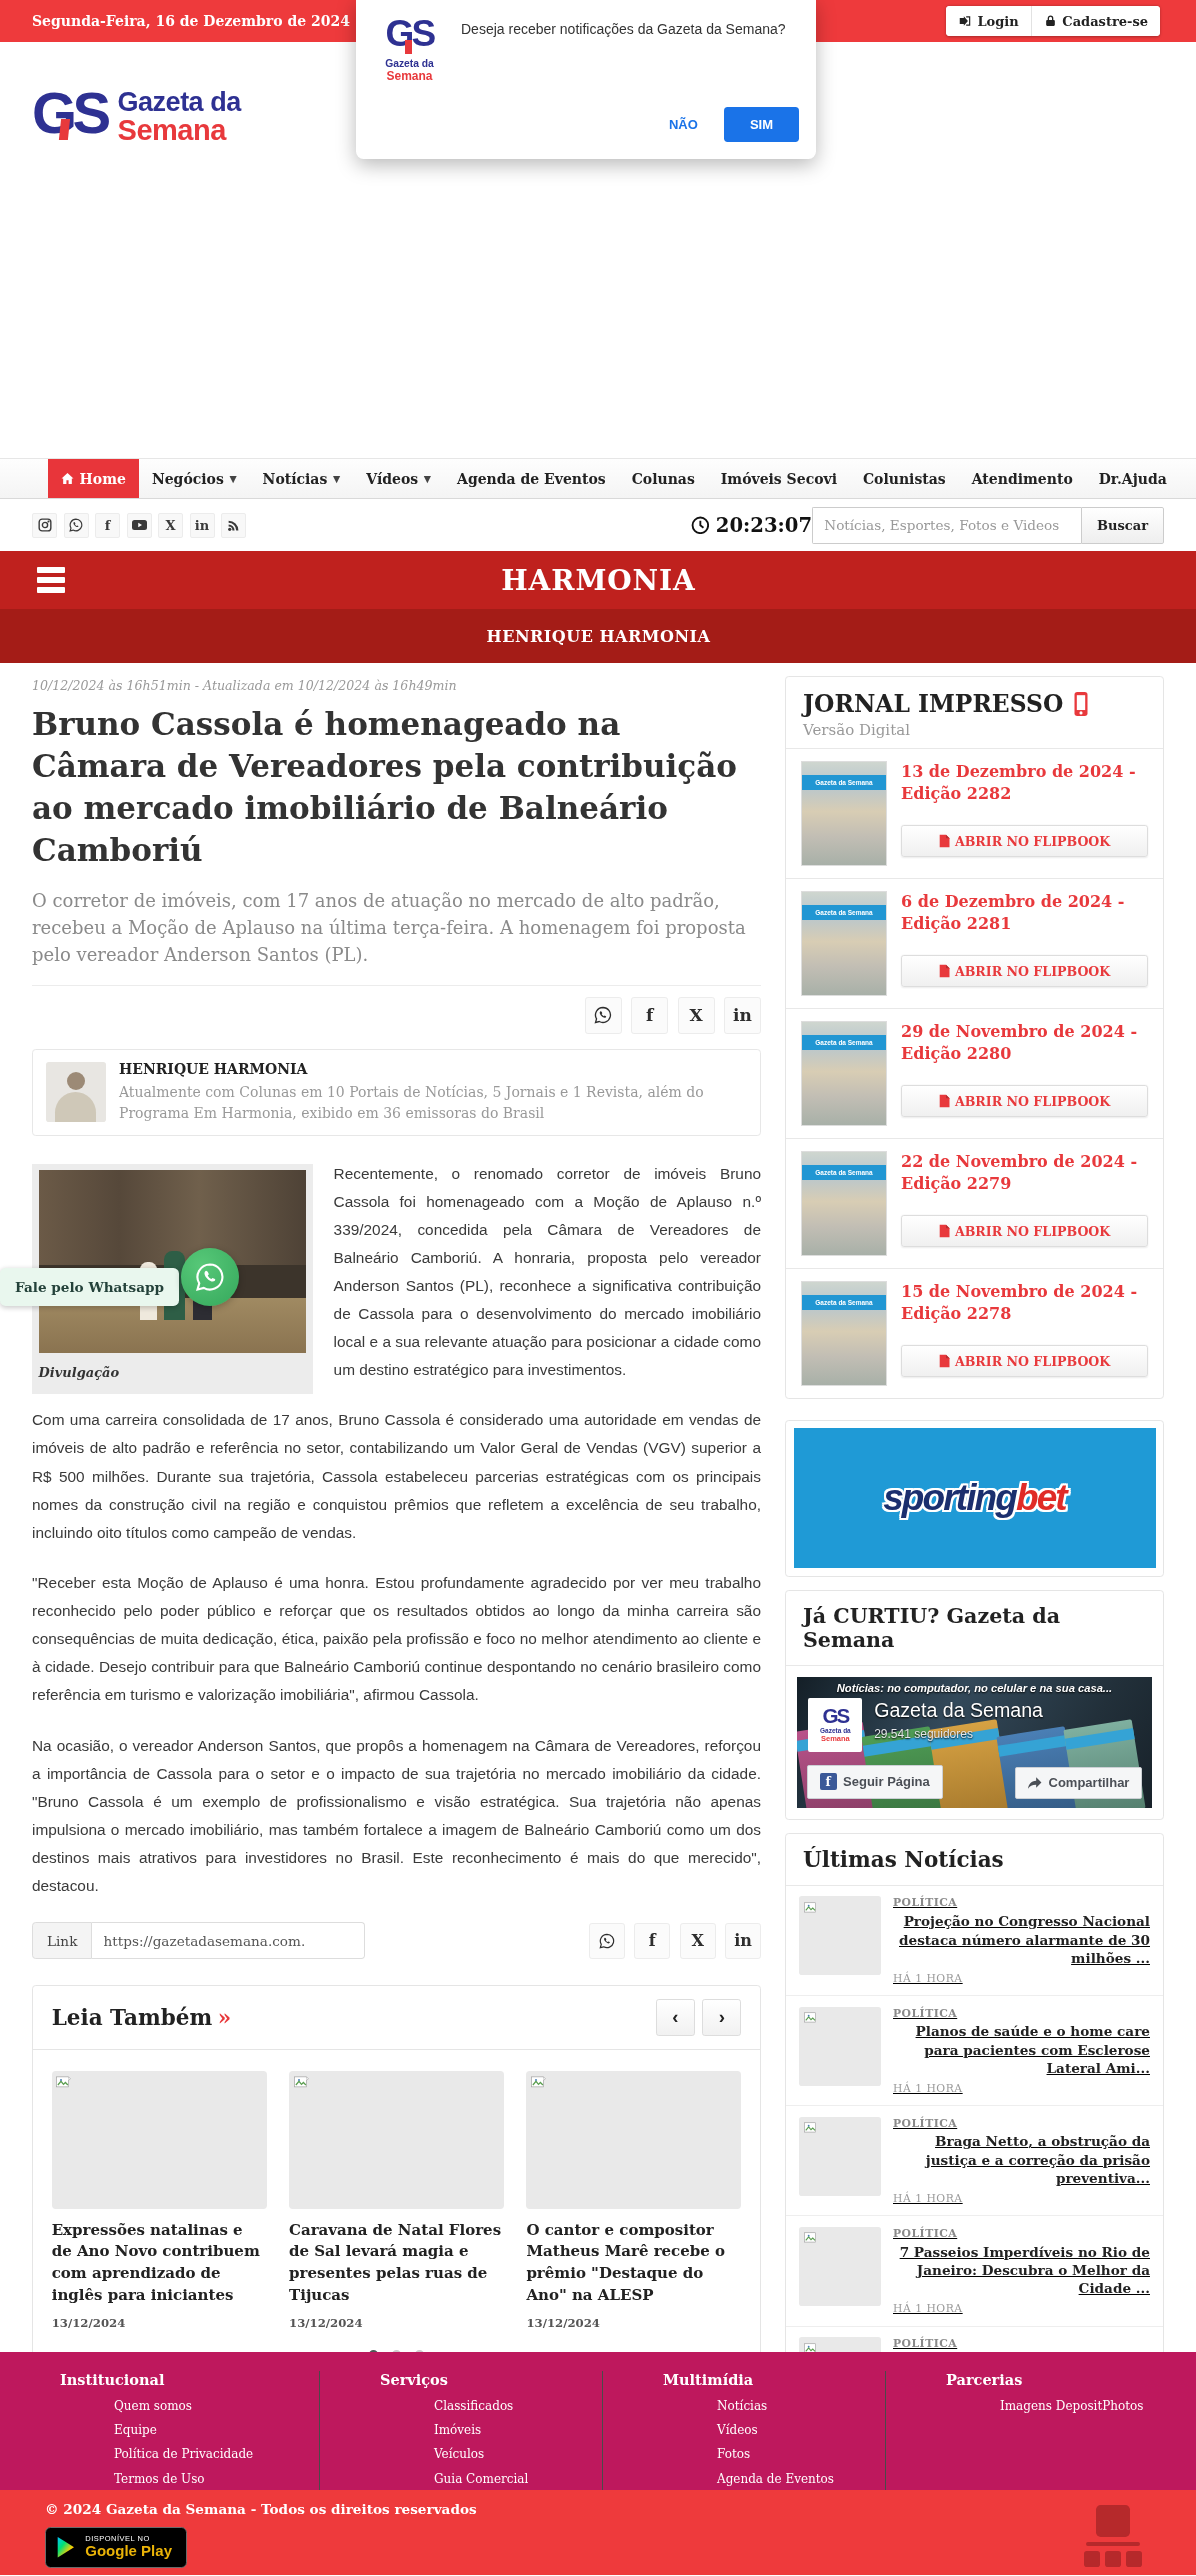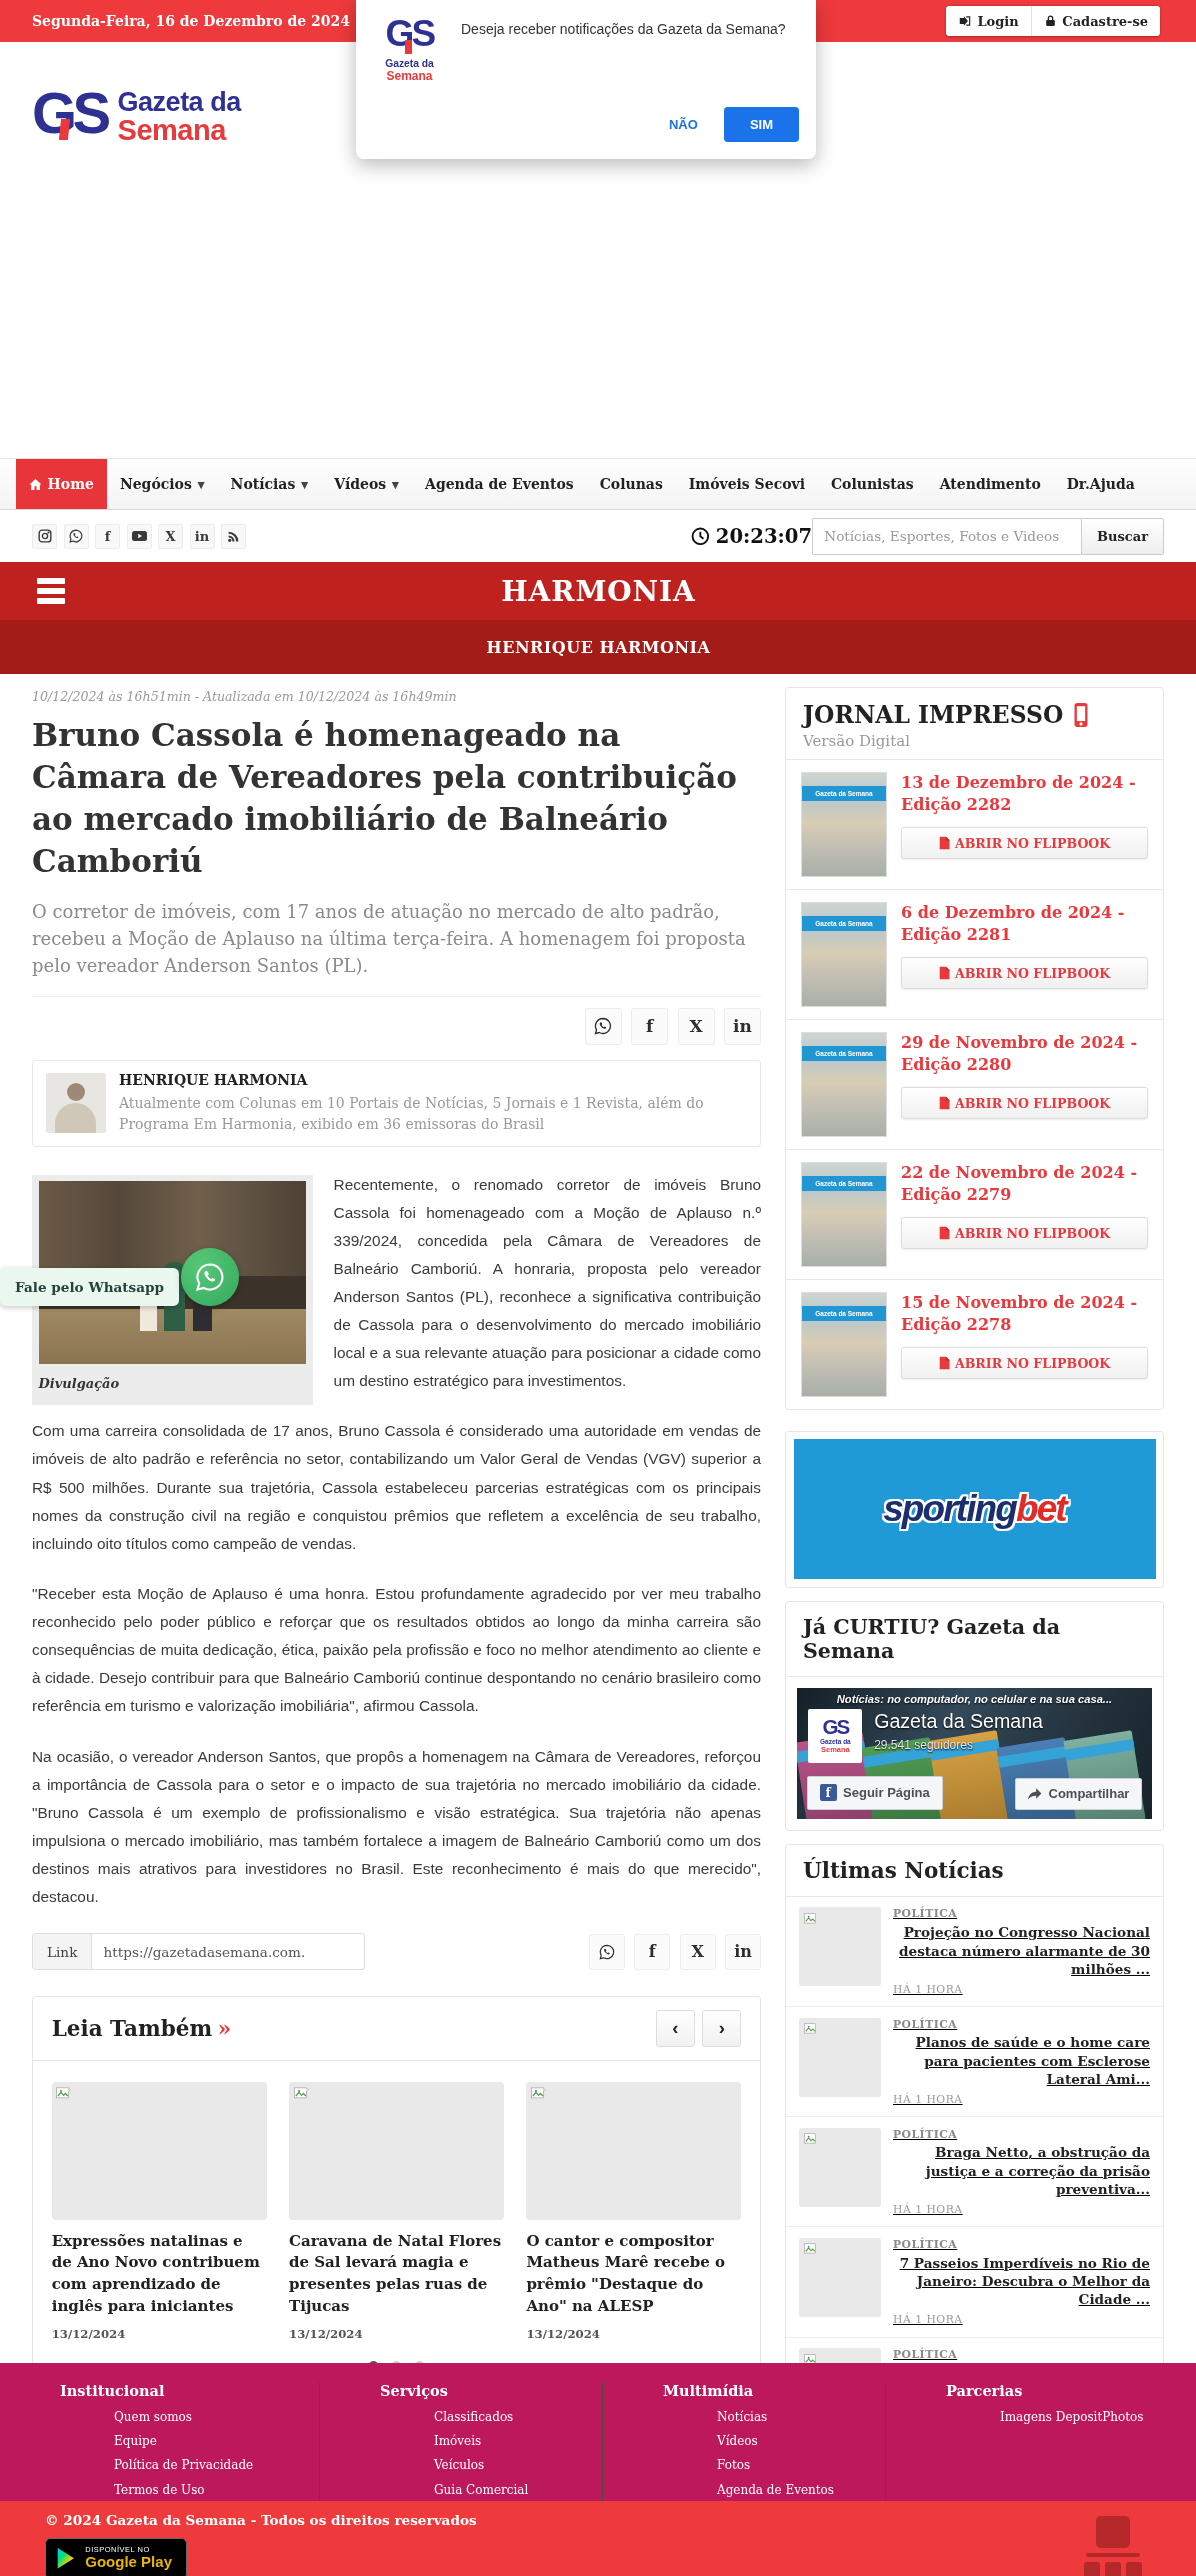--- a/index.html
+++ b/index.html
@@ -35,22 +35,22 @@
   .header { height:416px; background:#fff; padding:45px 0 0 32px; }
   .logo { display:flex; align-items:flex-start; gap:11.2px; width:281px; cursor:pointer;}
   .gs-mark { position:relative; font-weight:900; font-size:58px; line-height:.9;
              color:#2e3192; letter-spacing:-4.7px; }
   .gs-mark .gs-red { position:absolute; left:28px; bottom:0px; width:9.4px; height:20.6px; background:#e8393c; transform:skewX(-6deg);}
   .logo-text { padding-top:1.9px; font-weight:800; line-height:1.0; letter-spacing:-0.5px;}
   .logo-text .l1 { color:#2e3192; font-size:27px; }
   .logo-text .l2 { color:#e8393c; font-size:29px; }
 
   
-  .navbar { height:52px; border-top:0.9px solid #e6e6e6; border-bottom:0.9px solid #d9d9d9;
-            background:linear-gradient(#fefefe,#f4f4f4); display:flex; padding-left:16px; }
+  .navbar { height:41px; border-top:0.9px solid #e6e6e6; border-bottom:0.9px solid #d9d9d9;
+            background:linear-gradient(#fefefe,#f4f4f4); display:flex; padding-left:48px; }
   .nav-item { display:flex; align-items:center; gap:5.6px; padding:0 13px; font-family:"DejaVu Serif", serif;
               font-weight:bold; font-size:14px; color:#222; cursor:pointer; white-space:nowrap;}
   .nav-home { background:#e8353a; color:#fff; }
   .caret { font-size:9.4px; color:#444; }
 
   
   .toolbar { height:52px; display:flex; align-items:center; padding:0 33px 0 32px; background:#fff; }
   .socials { display:flex; gap:6.5px; }
   .social-btn { width:25px; height:25px; background:#f8f8f8; border:0.9px solid #ececec; border-radius:1.9px;
                 display:flex; align-items:center; justify-content:center; color:#3a3a3a; cursor:pointer;
@@ -153,21 +153,21 @@
                   display:flex; align-items:center; gap:9.4px;}
   .jornal-sub { color:#999; font-family:"DejaVu Serif", serif; font-size:15px; margin-top:2.8px; }
   .edition { display:flex; gap:14px; padding:12px 15px; border-bottom:0.9px solid #e8e8e8; }
   .edition:last-child { border-bottom:none; }
   .ed-thumb { width:86px; height:105px; flex-shrink:0; position:relative; cursor:pointer; border:0.9px solid #ddd;
               background:linear-gradient(180deg,#cfd6cf 0%,#b7c6ce 22%,#d8cdb4 48%,#c2beb4 72%,#a8b0a8 100%);}
   .ed-thumb .strip { position:absolute; top:13px; left:0; right:0; height:15px; background:#2196d3;
                      color:#fff; font-weight:bold; font-size:6.5px; text-align:center; line-height:15px; }
   .ed-info { flex:1; }
   .ed-title { color:#e8393c; font-family:"DejaVu Serif", serif; font-weight:bold; font-size:16px; line-height:1.35; cursor:pointer;}
-  .ed-btn { margin-top:12px; border:0.9px solid #ddd; background:linear-gradient(#fff,#f0f0f0); border-radius:2.8px;
+  .ed-btn { margin-top:21px; border:0.9px solid #ddd; background:linear-gradient(#fff,#f0f0f0); border-radius:2.8px;
             padding:7.5px 0; width:100%; color:#e8393c; font-weight:bold; font-family:"DejaVu Serif", serif; font-size:12.6px;
             display:flex; align-items:center; justify-content:center; gap:5px; cursor:pointer; box-shadow:0 0.9px 1.9px rgba(0,0,0,.08);}
 
   .ad-card { border:0.9px solid #e5e5e5; border-radius:3.7px; padding:7.5px; margin-top:20.6px; cursor:pointer;}
   .ad-inner { background:#1f9ad6; height:140px; display:flex; align-items:center; justify-content:center; }
   .sb-logo { font-style:italic; font-weight:900; font-size:37px; letter-spacing:-1.9px; font-family:"Liberation Sans", sans-serif;
              text-shadow:1.9px 0 0 #fff,-1.9px 0 0 #fff,0 1.9px 0 #fff,0 -1.9px 0 #fff,1.9px 1.9px 0 #fff,-1.9px -1.9px 0 #fff,1.9px -1.9px 0 #fff,-1.9px 1.9px 0 #fff;}
   .sb-logo .sp { color:#1b2f6e; } .sb-logo .bet { color:#e02b27;text-align:right; }
 
   .fb-head { padding:13px 17px; border-bottom:0.9px solid #e8e8e8; font-family:"DejaVu Serif", serif; font-weight:bold;

